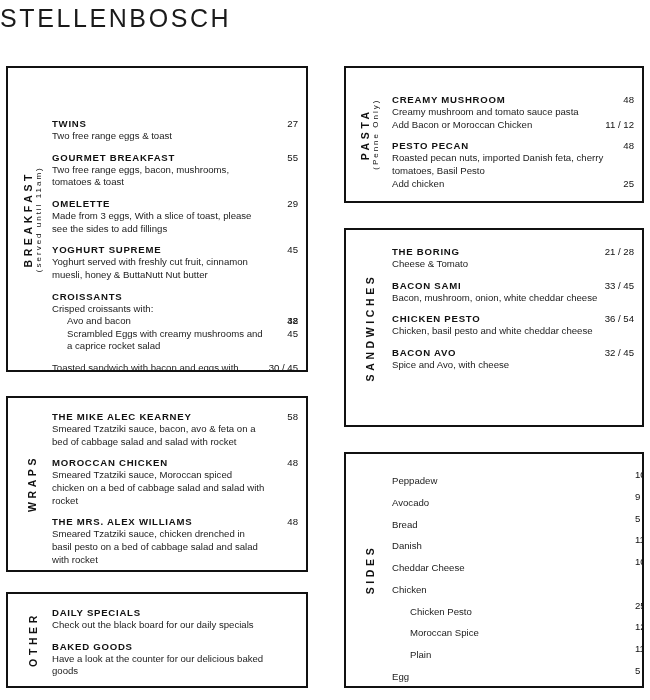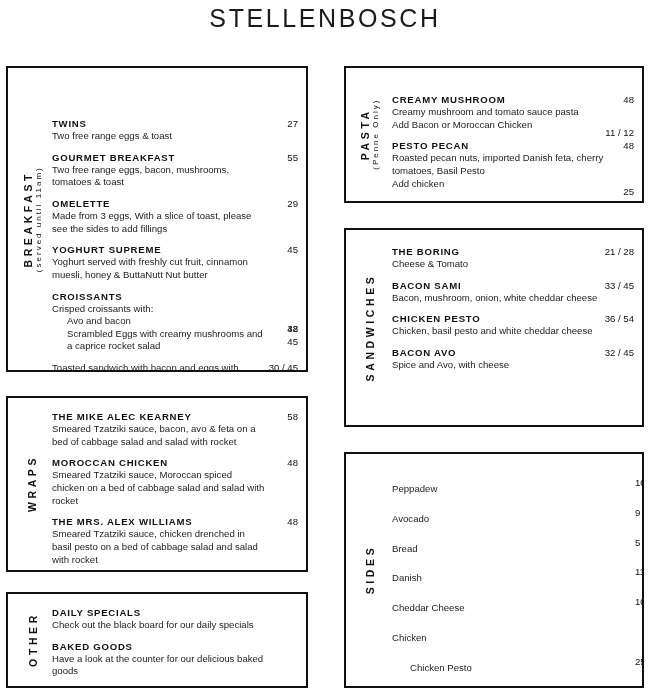--- a/index.html
+++ b/index.html
@@ -8,21 +8,21 @@
     background: #ffffff;
     font-family: "Liberation Sans", sans-serif;
     color: #111111;
     overflow: hidden;
   }
   .page { position: relative; width: 650px; height: 700px; }
 
   .menu-title {
     position: absolute;
     top: 4px; left: 0; width: 650px;
-    text-align: center;
+    text-align: left;
     font-family: "Liberation Sans", sans-serif;
     font-size: 25px;
     font-weight: 400;
     letter-spacing: 2.6px;
     color: #1a1a1a;
   }
 
   .sec {
     position: absolute;
     border: 2px solid #111111;
@@ -92,25 +92,25 @@
     position: absolute;
     right: 0;
     top: 0;
     font-size: 9.6px;
     font-weight: 400;
     color: #111;
     white-space: nowrap;
   }
   .sub-line { position: relative; }
   .sub-line .item-desc { padding-left: 15px; }
-  .sub-line .item-price { top: 8px; }
+  .sub-line .item-price { top: 0; }
 
   
   .sides-list { width: 100%; }
-  .side-row { position: relative; line-height: 1.36; margin-top: 8px; }
+  .side-row { position: relative; line-height: 1.36; }
   .side-name {
     font-size: 9.6px;
     font-weight: 400;
     color: #1c1c1c;
   }
   .side-name.indent { padding-left: 18px; }
   .side-price {
     position: absolute;
     left: 243px;
     top: 0;

